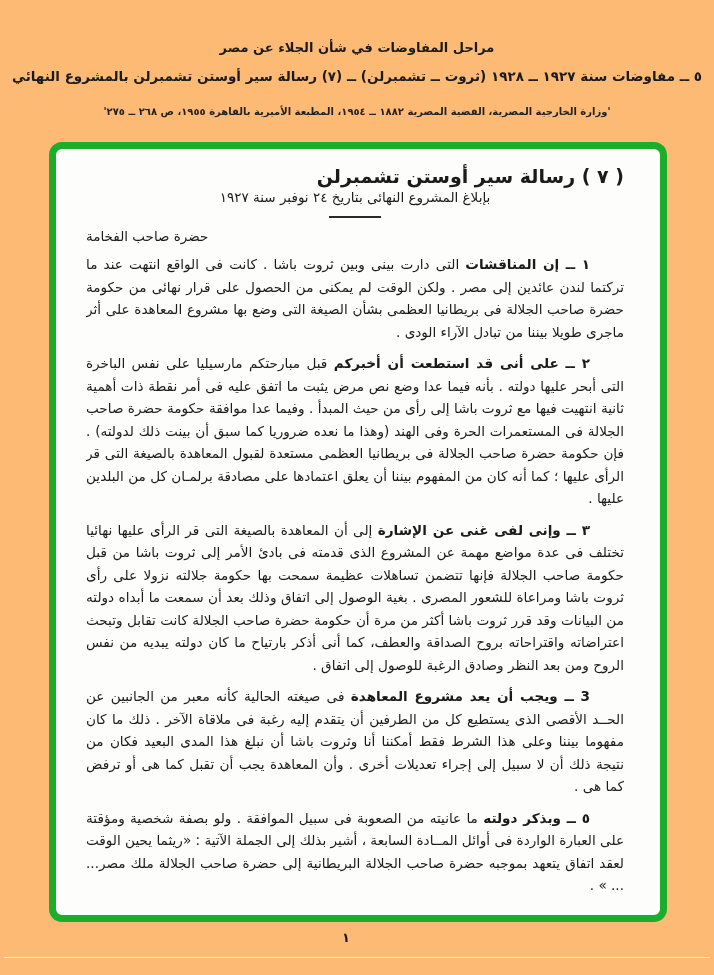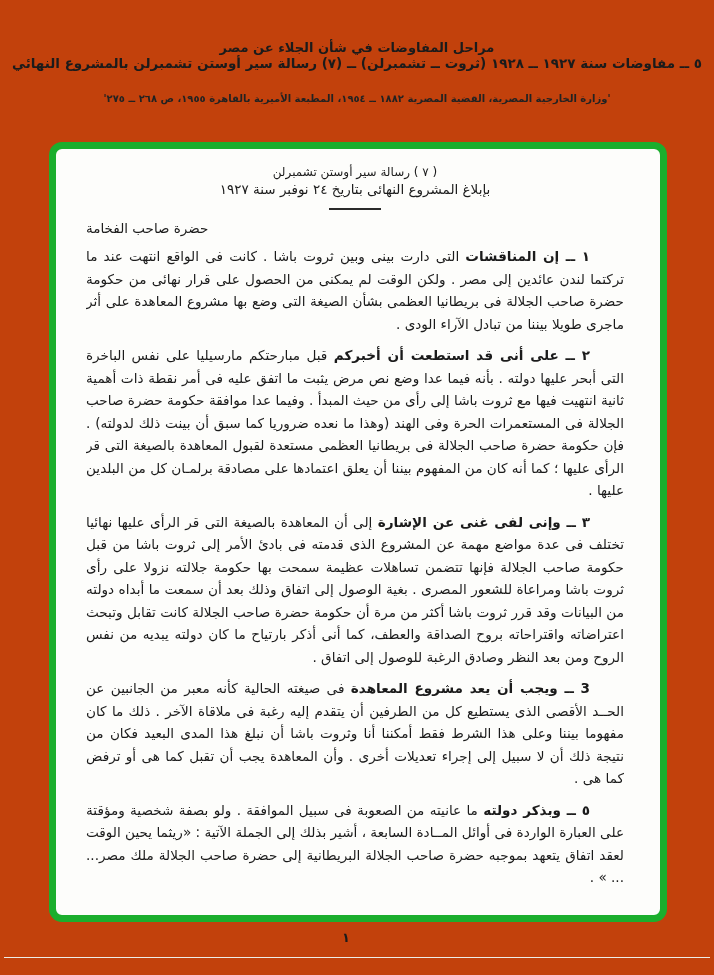--- a/index.html
+++ b/index.html
@@ -1,47 +1,46 @@
 <!DOCTYPE html>
 <html lang="ar" dir="rtl"><head>
 <meta charset="utf-8">
 <style>
   html,body{margin:0;padding:0;background:#ffffff;}
   .page{
     position:relative;
     width:714px;height:975px;
-    background:#c2410c;
+    background:#fdba74;
     font-family:"DejaVu Sans",sans-serif;
     color:#1b1b1b;
     direction:rtl;
     overflow:hidden;
   }
   
   .hdr{position:absolute;top:40px;left:0;right:0;text-align:center;}
   .hdr-line1{font-size:13px;font-weight:700;letter-spacing:.2px;}
-  .hdr-line2{font-size:13.5px;font-weight:700;white-space:nowrap;}
+  .hdr-line2{font-size:13.5px;font-weight:700;margin-top:13px;white-space:nowrap;}
   .hdr-line3{font-size:10px;font-weight:700;margin-top:22px;color:#222;}
   
   .doc-frame{
     position:absolute;
     left:49px;top:142px;
     width:618px;height:780px;
     box-sizing:border-box;
     border:7px solid #1bae2d;
     border-radius:13px;
     background:#fdfdfb;
   }
   .doc-inner{
     position:absolute;
     top:12px;bottom:8px;left:30px;right:36px;
     overflow:hidden;
   }
   .letter-title{
-    text-align:center;
-    font-size:12px;font-weight:400;
+    font-size:19px;font-weight:700;
     margin:4px 0 0;
   }
   .letter-subtitle{
     text-align:center;
     font-size:13.5px;font-weight:500;
     margin:2px 0 0;
   }
   .title-divider{
     width:52px;height:0;
     border-top:2px solid #2a2a2a;

